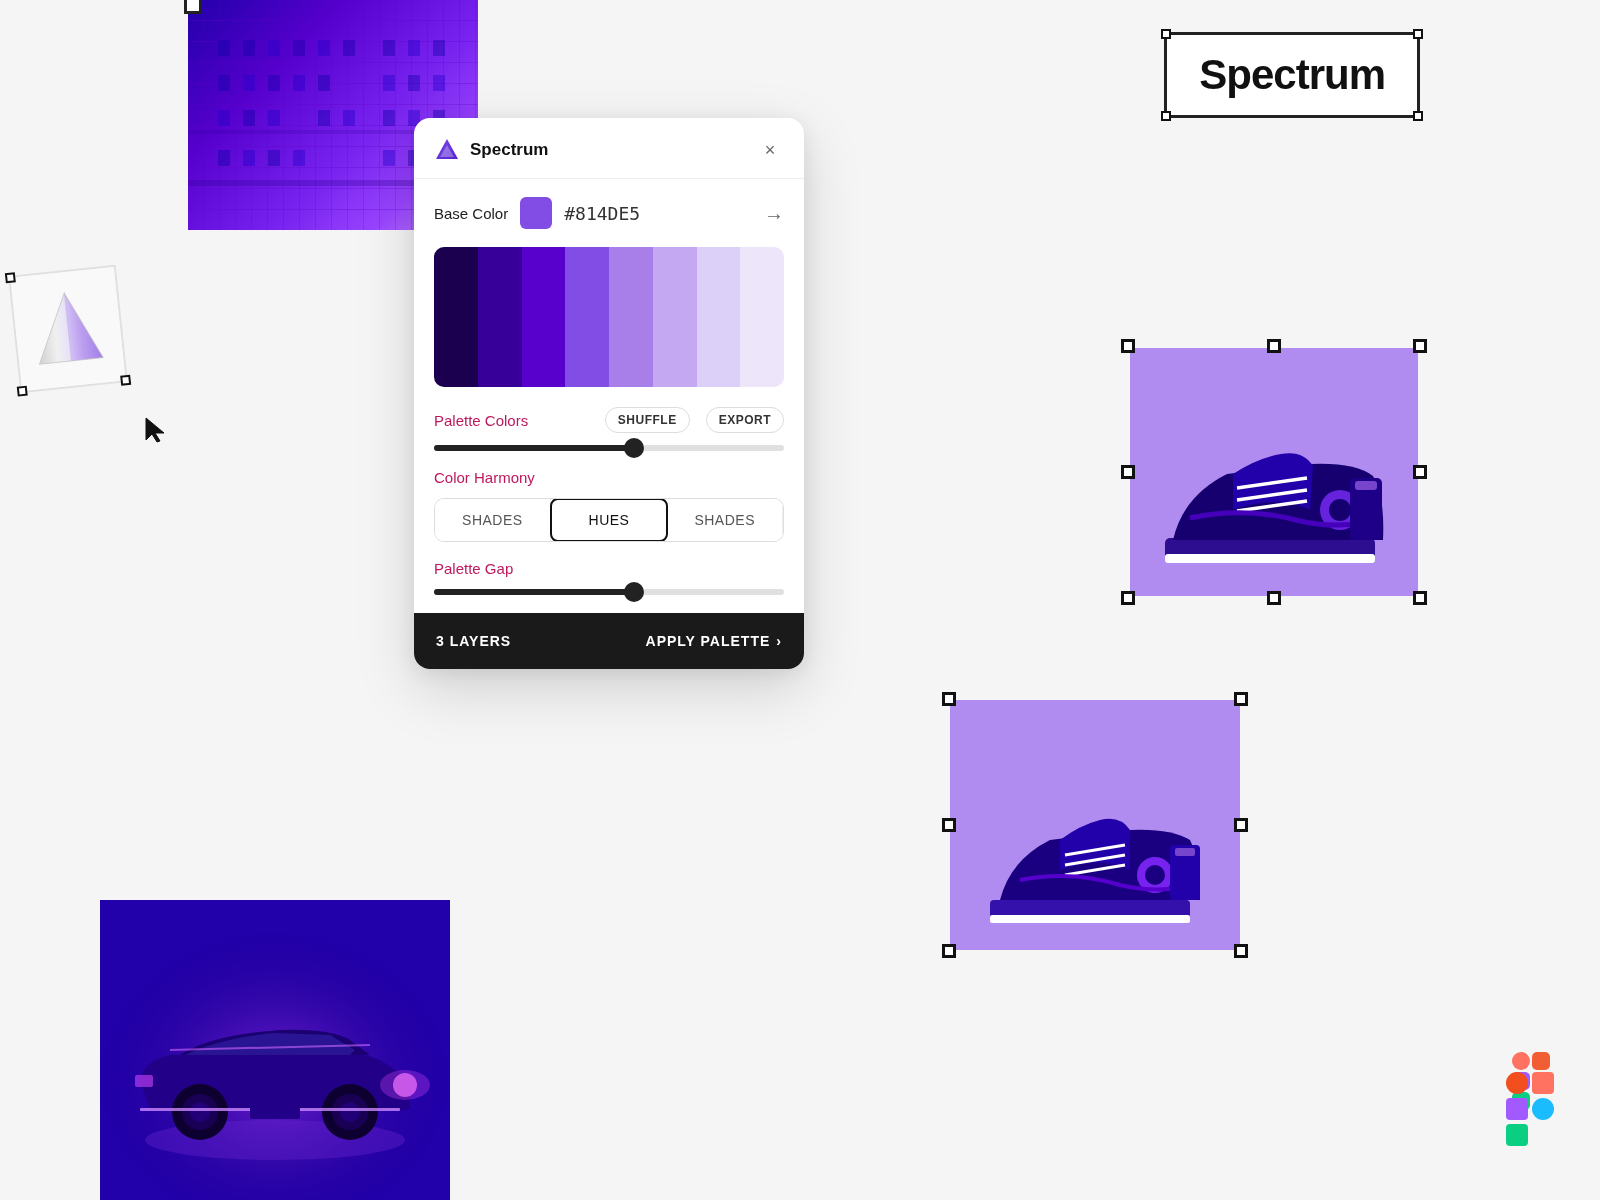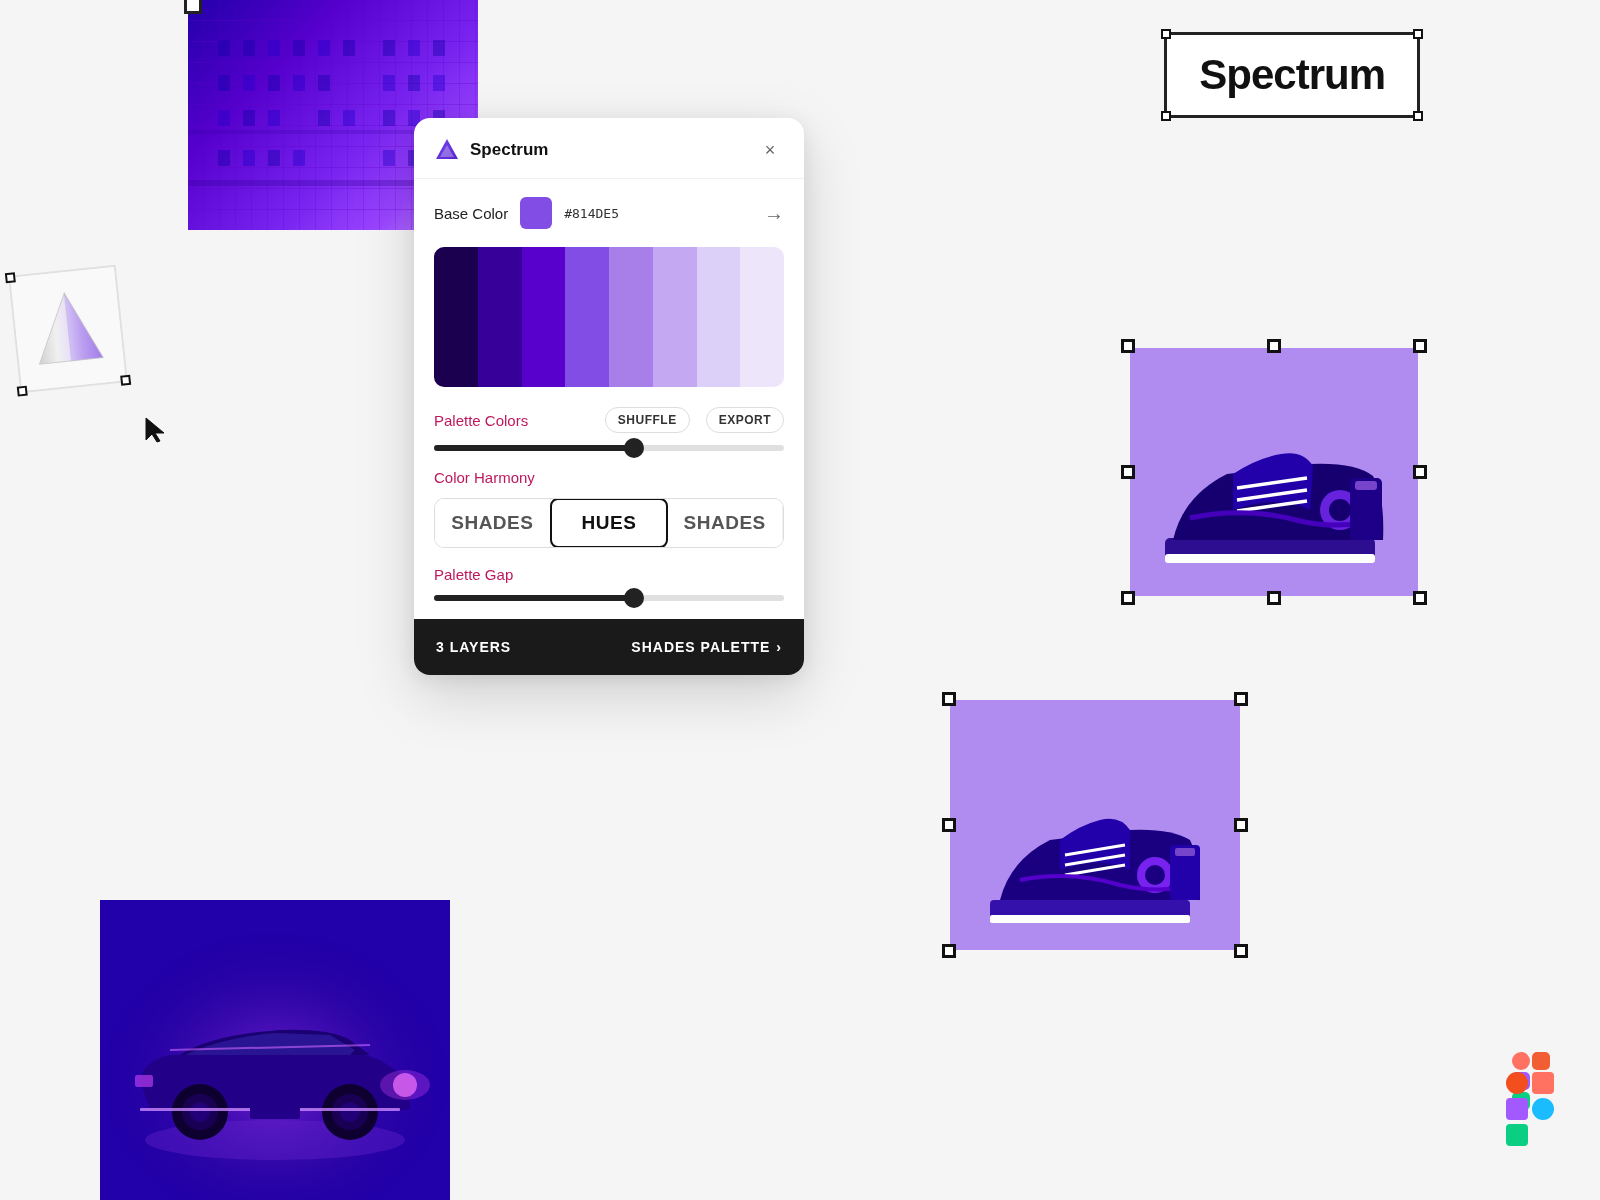--- a/index.html
+++ b/index.html
@@ -164,21 +164,21 @@
 
     .color-swatch {
       width: 32px;
       height: 32px;
       border-radius: 6px;
       background: #814DE5;
       flex-shrink: 0;
     }
 
     .color-hex {
-      font-size: 13px;
+      font-size: 18px;
       color: #333;
       font-family: monospace;
     }
 
     .arrow-btn {
       margin-left: auto;
       background: none;
       border: none;
       cursor: pointer;
       color: #666;
@@ -268,22 +268,22 @@
       border: 1.5px solid #ddd;
       border-radius: 10px;
       overflow: hidden;
     }
 
     .harmony-btn {
       flex: 1;
       padding: 12px 0;
       border: none;
       background: white;
-      font-size: 19px;
-      font-weight: 700;
+      font-size: 14px;
+      font-weight: 400;
       color: #555;
       cursor: pointer;
       letter-spacing: 0.5px;
     }
 
     .harmony-btn.active {
       background: white;
       color: #111;
       border: 2px solid #111;
       border-radius: 8px;
@@ -668,17 +668,17 @@
           <div class="slider-fill" style="width:57%;"></div>
           <div class="slider-thumb" style="left:calc(57% - 10px);"></div>
         </div>
       </div>
     </div>
   </div>
 
   <div class="dialog-footer">
     <span class="footer-layers">3 LAYERS</span>
     <button class="apply-btn">
-      <span>SHADES PALETTE</span>
+      <span>APPLY PALETTE</span>
       <span> ›</span>
     </button>
   </div>
 </div>
 
 </body></html>

